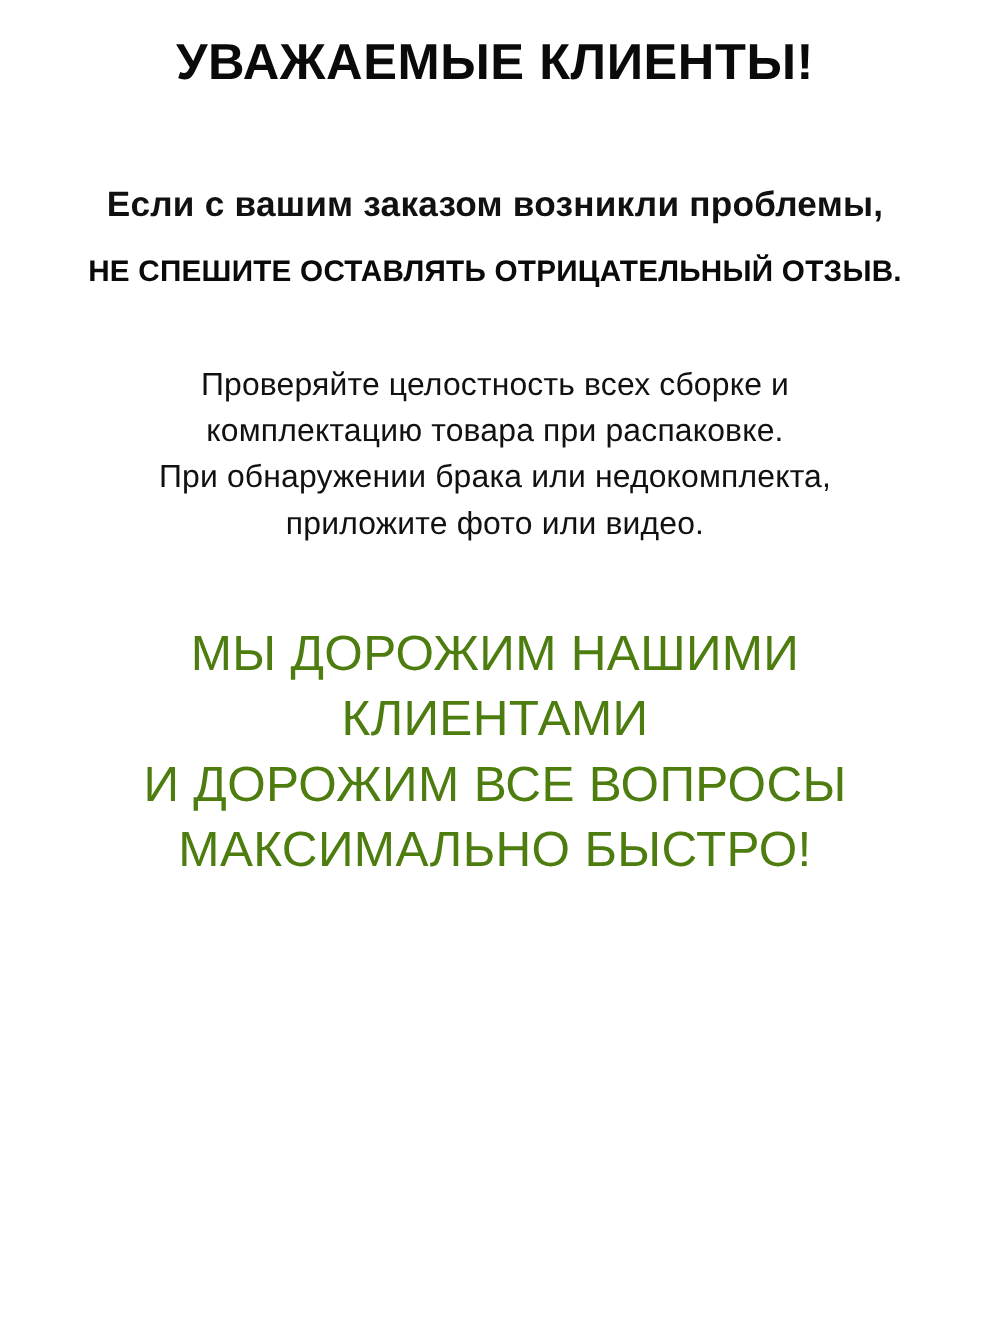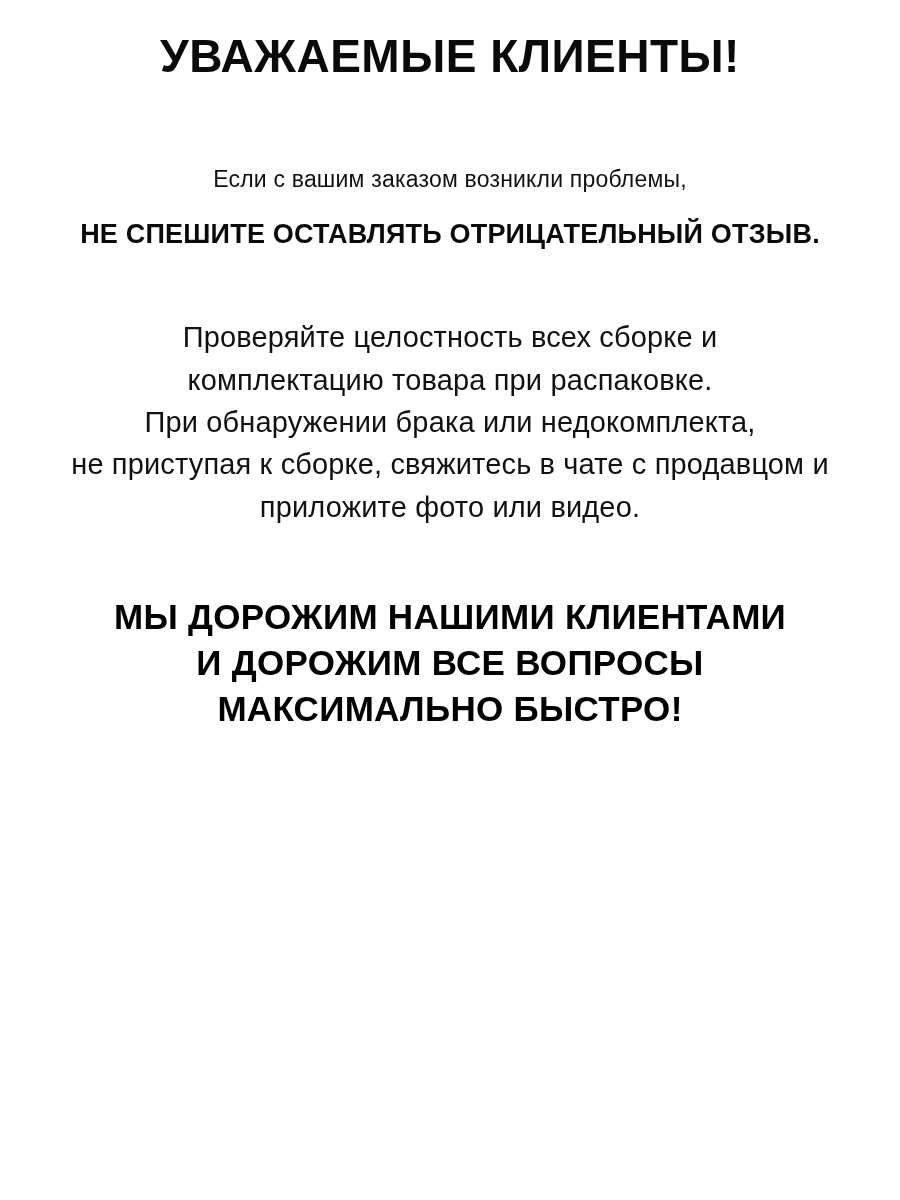--- a/index.html
+++ b/index.html
@@ -32,22 +32,22 @@
     line-height: 1.1;
     color: #0a0a0a;
   }
 
   .block-intro {
     margin-top: 52px;
     text-align: center;
     width: 820px;
   }
   .intro-line {
-    font-size: 23px;
-    font-weight: 400;
+    font-size: 32px;
+    font-weight: 700;
     line-height: 1.35;
     color: #111111;
     letter-spacing: 0.2px;
   }
   .intro-strong {
     margin-top: 22px;
     font-size: 27px;
     font-weight: 700;
     line-height: 1.3;
     letter-spacing: 0.2px;
@@ -66,44 +66,43 @@
     color: #111111;
     letter-spacing: 0.15px;
   }
 
   .block-outro {
     margin-top: 66px;
     text-align: center;
     width: 840px;
   }
   .outro-line {
-    font-size: 35px;
-    font-weight: 700;
+    font-size: 45px;
+    font-weight: 400;
     line-height: 1.32;
     letter-spacing: 0.3px;
-    color: #000000;
+    color: #4d7c0f;
   }
 </style>
 </head>
 <body style="background: rgb(255, 255, 255);">
 
 <div class="page">
 
   <h1 class="headline">УВАЖАЕМЫЕ КЛИЕНТЫ!</h1>
 
   <div class="block-intro">
     <div class="intro-line">Если с вашим заказом возникли проблемы,</div>
     <div class="intro-strong">НЕ СПЕШИТЕ ОСТАВЛЯТЬ ОТРИЦАТЕЛЬНЫЙ ОТЗЫВ.</div>
   </div>
 
   <div class="block-body">
     <div class="body-line">Проверяйте целостность всех сборке и</div>
     <div class="body-line">комплектацию товара при распаковке.</div>
     <div class="body-line">При обнаружении брака или недокомплекта,</div>
-    <div class="body-line">не приступая к сборке, свяжитесь в чате с продавцом и</div>
     <div class="body-line">приложите фото или видео.</div>
   </div>
 
   <div class="block-outro">
     <div class="outro-line">МЫ ДОРОЖИМ НАШИМИ КЛИЕНТАМИ</div>
     <div class="outro-line">И ДОРОЖИМ ВСЕ ВОПРОСЫ</div>
     <div class="outro-line">МАКСИМАЛЬНО БЫСТРО!</div>
   </div>
 
 </div>

